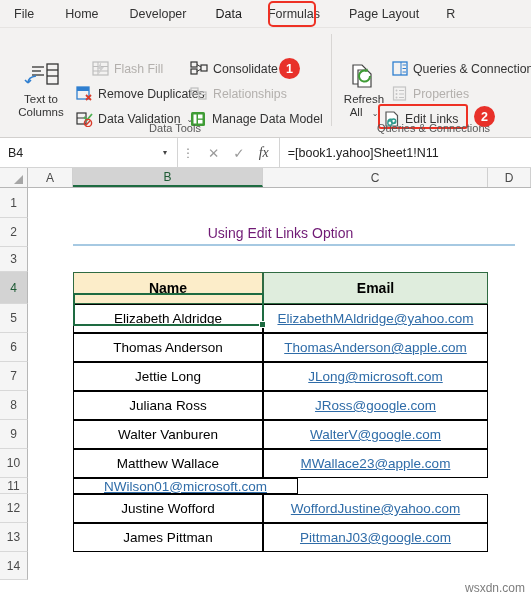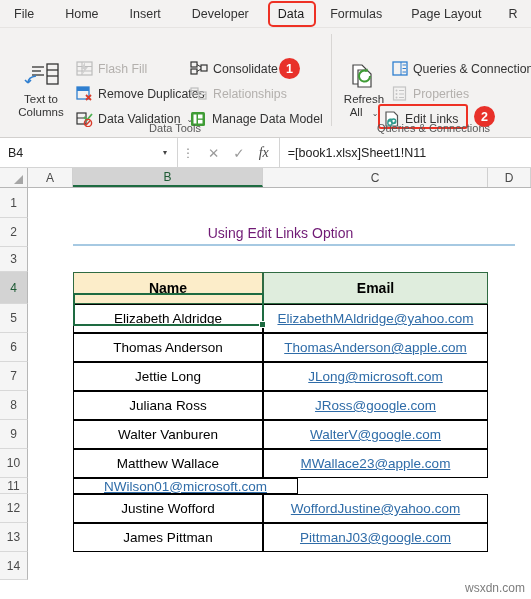--- a/index.html
+++ b/index.html
@@ -200,21 +200,20 @@
     position:absolute; right: 6px; bottom: 4px;
     font-size: 12px; color:#7d7d7d;
   }
 </style>
 </head>
 <body>
 
 <div class="tabbar">
   <div class="tab" style="padding-left:14px">File</div>
   <div class="tab" style="padding-left:22px">Home</div>
-  <div class="tab" style="padding-left:22px">Insert</div>
   <div class="tab" style="padding-left:22px">Developer</div>
   <div class="tab active" style="padding-left:20px;padding-right:18px">Data</div>
   <div class="tab" style="padding-left:8px">Formulas</div>
   <div class="tab" style="padding-left:20px">Page Layout</div>
   <div class="tab" style="padding-left:18px">R</div>
   <div class="tab-highlight" style="left:268px; top:1px; width:48px; height:26px;"></div>
 </div>
 <div class="tab-underline" style="position:absolute;left:395px;top:106px;width:60px;"></div>
 
 <div class="ribbon">
@@ -230,21 +229,21 @@
           <line x1="28" y1="8" x2="39" y2="8"></line>
           <line x1="28" y1="14" x2="39" y2="14"></line>
         </g>
         <path d="M17 14 q-8 1 -8 7 M9 21 l-3 -3 M9 21 l3 -3" stroke="#2f7fd0" stroke-width="1.6" fill="none"></path>
       </svg>
     </span>
     <div>Text to</div>
     <div>Columns</div>
   </div>
 
-  <div class="row-btn disabled" style="left:76px; top:33px;">
+  <div class="row-btn disabled" style="left:92px; top:33px;">
     <span class="ic">
       <svg width="17" height="15" viewBox="0 0 17 15">
         <rect x="1" y="1" width="15" height="13" fill="none" stroke="#bdbdbd" stroke-width="1.2"></rect>
         <line x1="1" y1="5.5" x2="16" y2="5.5" stroke="#bdbdbd" stroke-width="1"></line>
         <line x1="1" y1="10" x2="16" y2="10" stroke="#bdbdbd" stroke-width="1"></line>
         <line x1="6" y1="1" x2="6" y2="14" stroke="#bdbdbd" stroke-width="1"></line>
         <path d="M9 1 L5 8 L8 8 L6 14 L12 6 L9 6 Z" fill="#cfcfcf"></path>
       </svg>
     </span>
     <span>Flash Fill</span>
@@ -383,21 +382,21 @@
     <span>B4</span>
     <span class="nb-caret">▾</span>
   </div>
   <div class="fb-dots">⋮</div>
   <div class="fb-icons">
     <span>✕</span>
     <span>✓</span>
     <span class="fx">fx</span>
   </div>
   <div class="fb-input">
-    <span>=[book1.xlsx]Sheet1!N11</span>
+    <span>=[book1.yahoo]Sheet1!N11</span>
   </div>
 </div>
 
 <div class="gridwrap">
 
   <div class="colhead">
     <div class="corner"></div>
     <div class="ch" style="width:45px">A</div>
     <div class="ch sel" style="width:190px">B</div>
     <div class="ch" style="width:225px">C</div>

